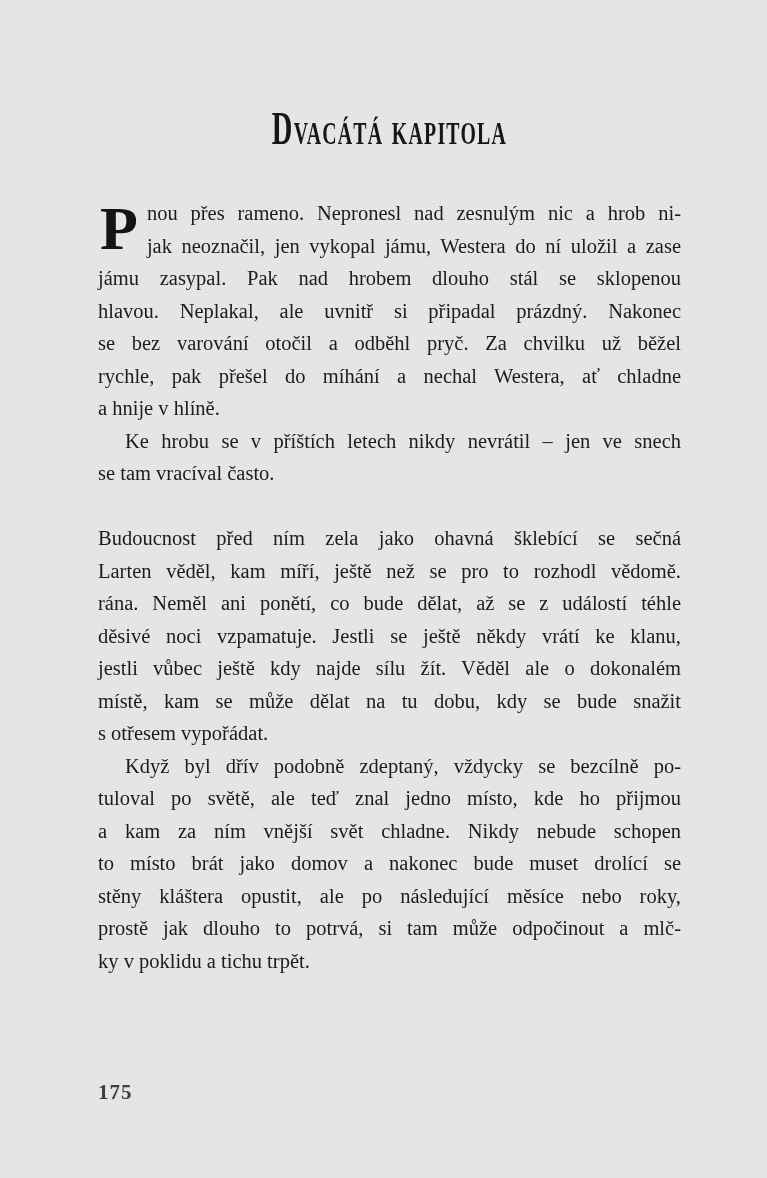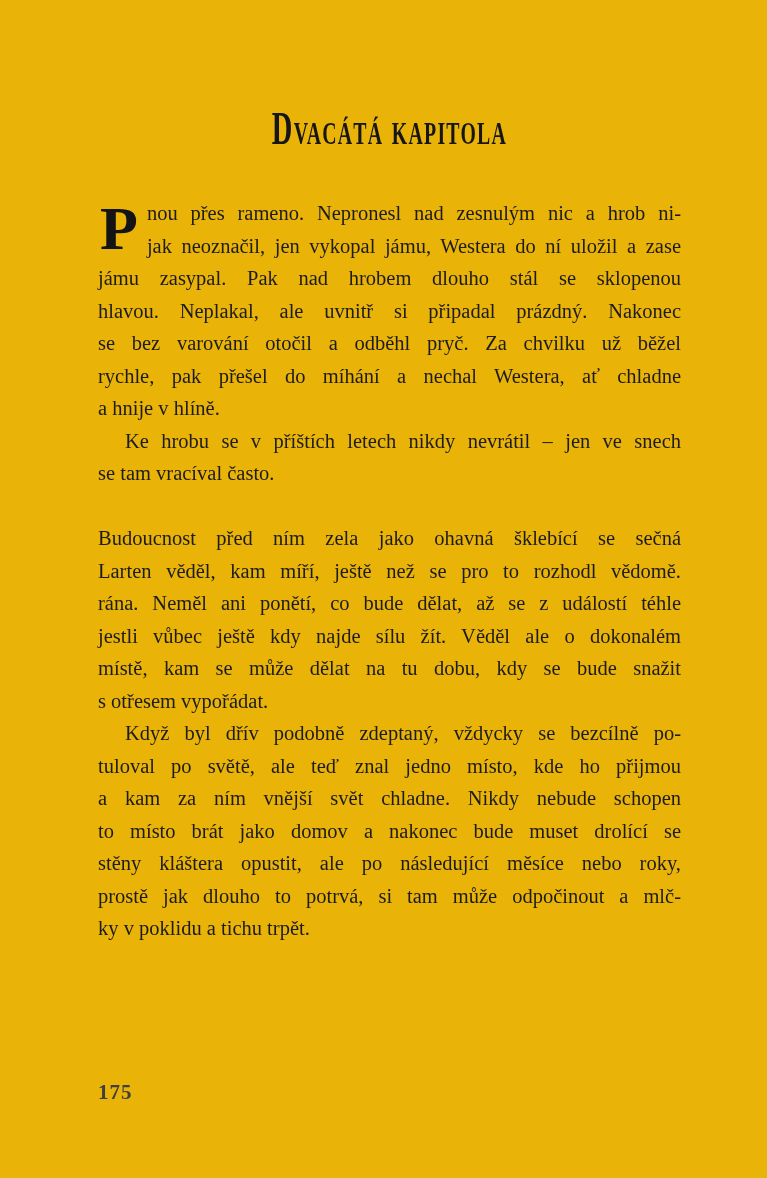--- a/index.html
+++ b/index.html
@@ -1,21 +1,21 @@
 <!DOCTYPE html>
 <html><head>
 <meta charset="utf-8">
 <style>
   * { margin: 0; padding: 0; box-sizing: border-box; }
   html, body { background: #ffffff; }
   .page {
     position: relative;
     width: 767px;
     height: 1178px;
-    background: #eab308;
+    background: #e5e5e5;
     font-family: "Liberation Serif", serif;
     color: #1c1c1c;
     overflow: hidden;
   }
   .chapter-title {
     position: absolute;
     top: 104px;
     left: 98px;
     width: 583px;
     text-align: center;
@@ -95,20 +95,21 @@
       <div class="line indent">Ke hrobu se v příštích letech nikdy nevrátil – jen ve snech</div>
       <div class="line last">se tam vracíval často.</div>
     </div>
 
     <div class="section-break"></div>
 
     <div class="paragraph">
       <div class="line">Budoucnost před ním zela jako ohavná šklebící se sečná</div>
       <div class="line">Larten věděl, kam míří, ještě než se pro to rozhodl vědomě.</div>
       <div class="line">rána. Neměl ani ponětí, co bude dělat, až se z událostí téhle</div>
+      <div class="line">děsivé noci vzpamatuje. Jestli se ještě někdy vrátí ke klanu,</div>
       <div class="line">jestli vůbec ještě kdy najde sílu žít. Věděl ale o dokonalém</div>
       <div class="line">místě, kam se může dělat na tu dobu, kdy se bude snažit</div>
       <div class="line last">s otřesem vypořádat.</div>
     </div>
 
     <div class="paragraph">
       <div class="line indent">Když byl dřív podobně zdeptaný, vždycky se bezcílně po-</div>
       <div class="line">tuloval po světě, ale teď znal jedno místo, kde ho přijmou</div>
       <div class="line">a kam za ním vnější svět chladne. Nikdy nebude schopen</div>
       <div class="line">to místo brát jako domov a nakonec bude muset drolící se</div>

